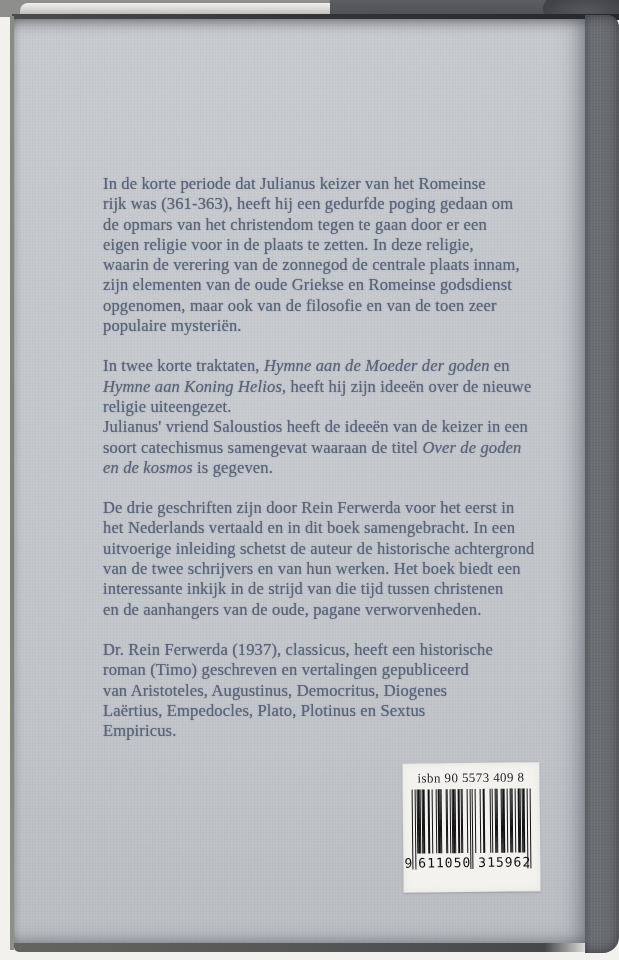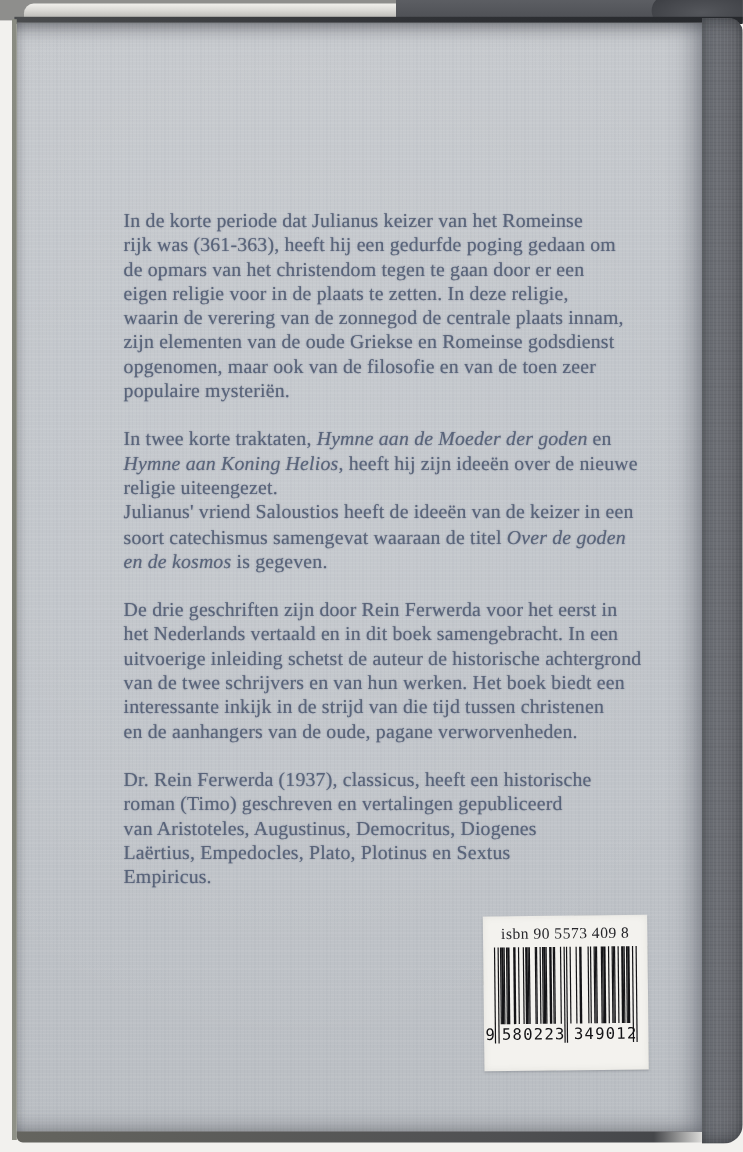--- a/index.html
+++ b/index.html
@@ -224,18 +224,18 @@
         <div class="m b"></div>
         <div class="m b"></div>
         <div class="m"></div>
         <div class="m"></div>
         <div class="m b tall"></div>
         <div class="m tall"></div>
         <div class="m b tall"></div>
       </div>
     <div class="ean-digits">
       <span class="d9">9</span>
-      <span class="g1">580223</span>
-      <span class="g2">349012</span>
+      <span class="g1">611050</span>
+      <span class="g2">315962</span>
     </div>
   </div>
 
 </div>
 
 </body></html>

